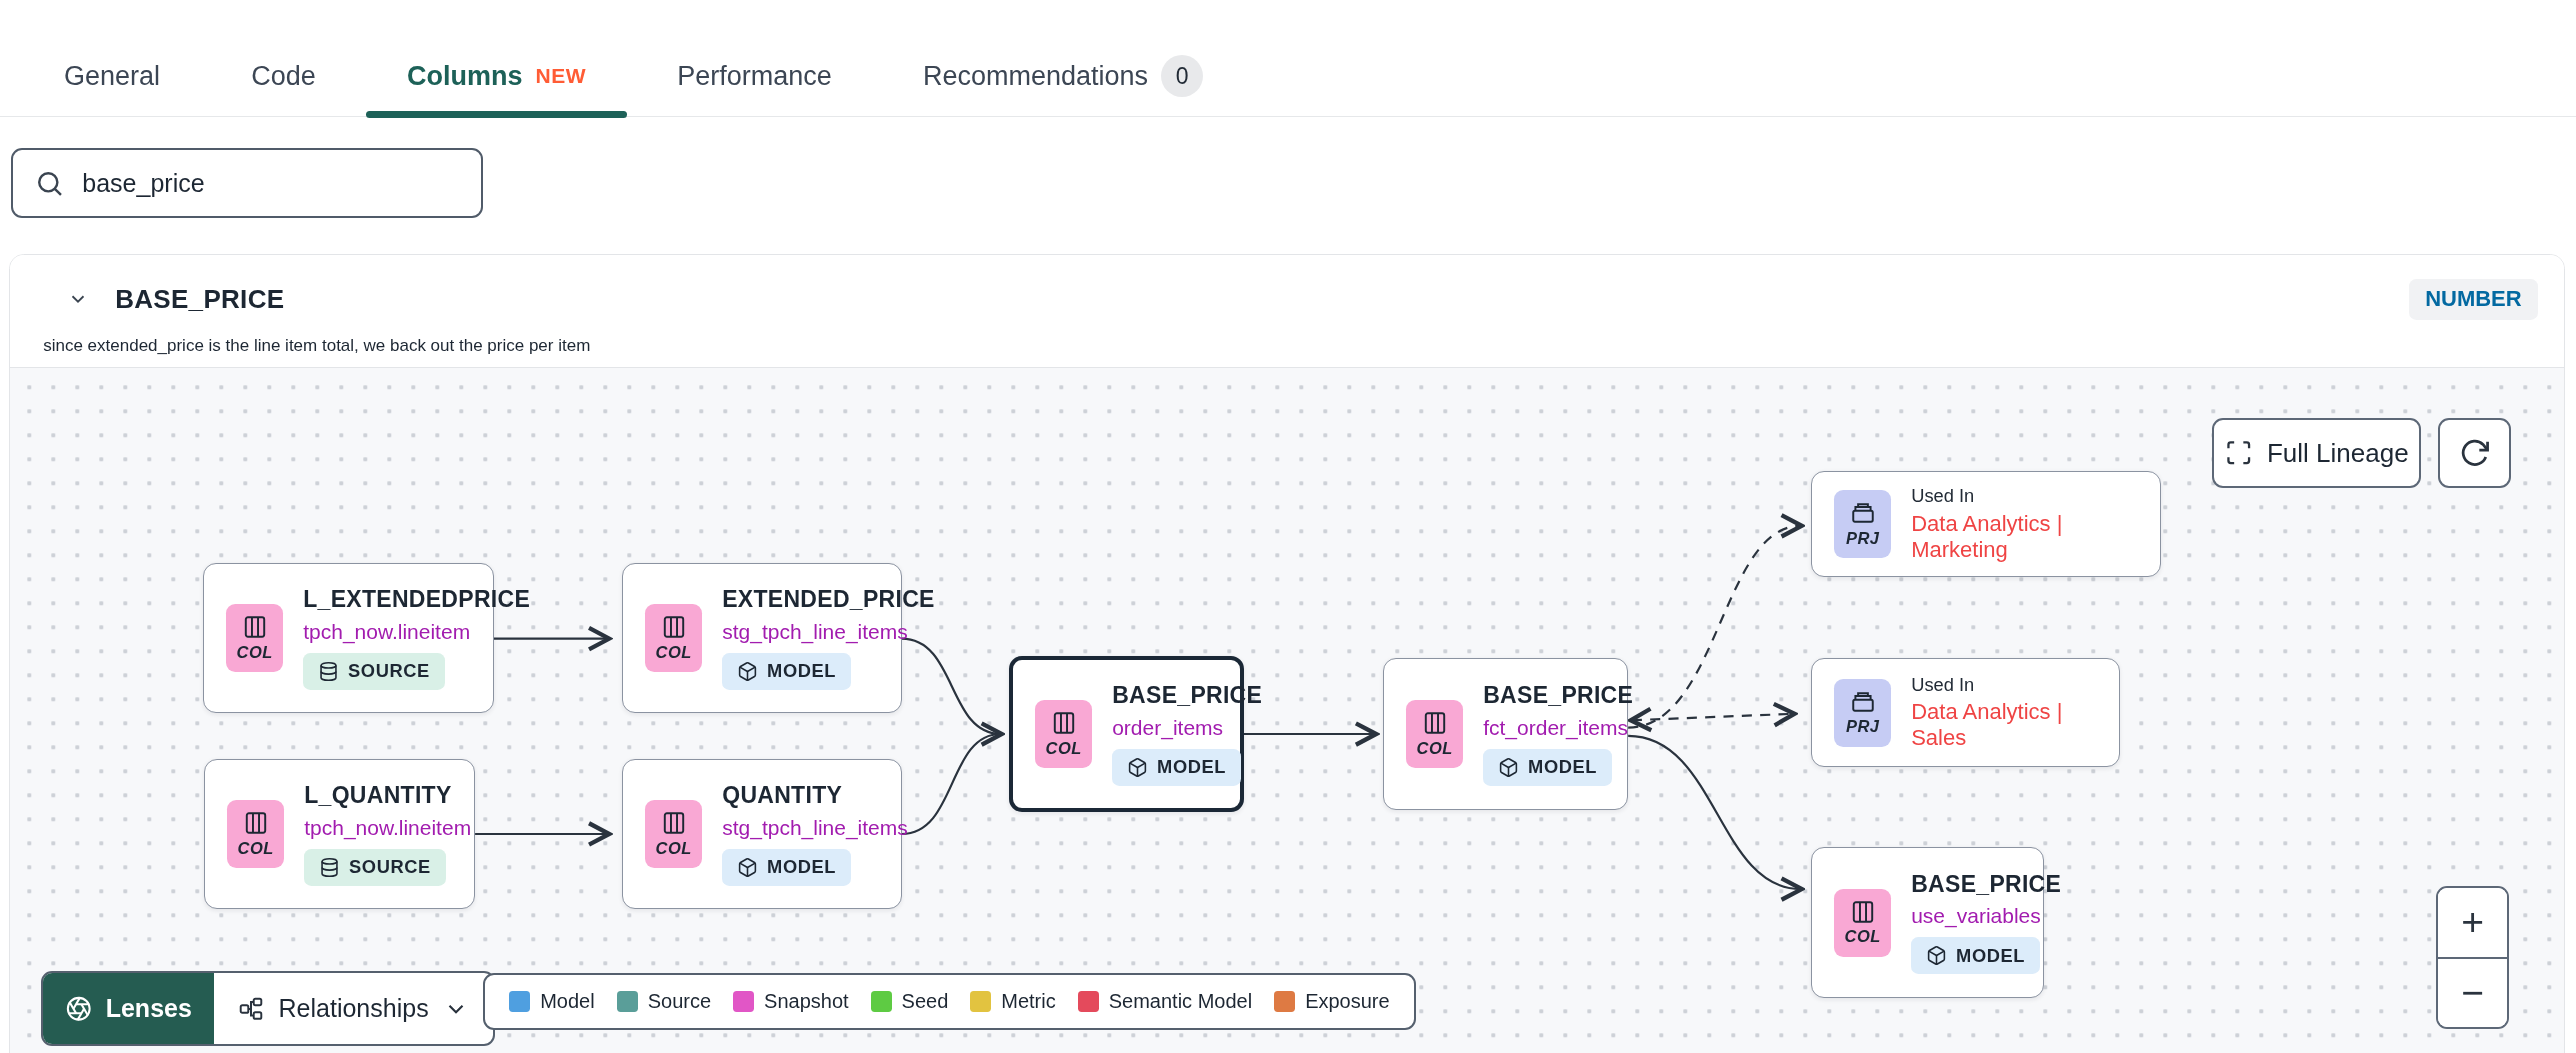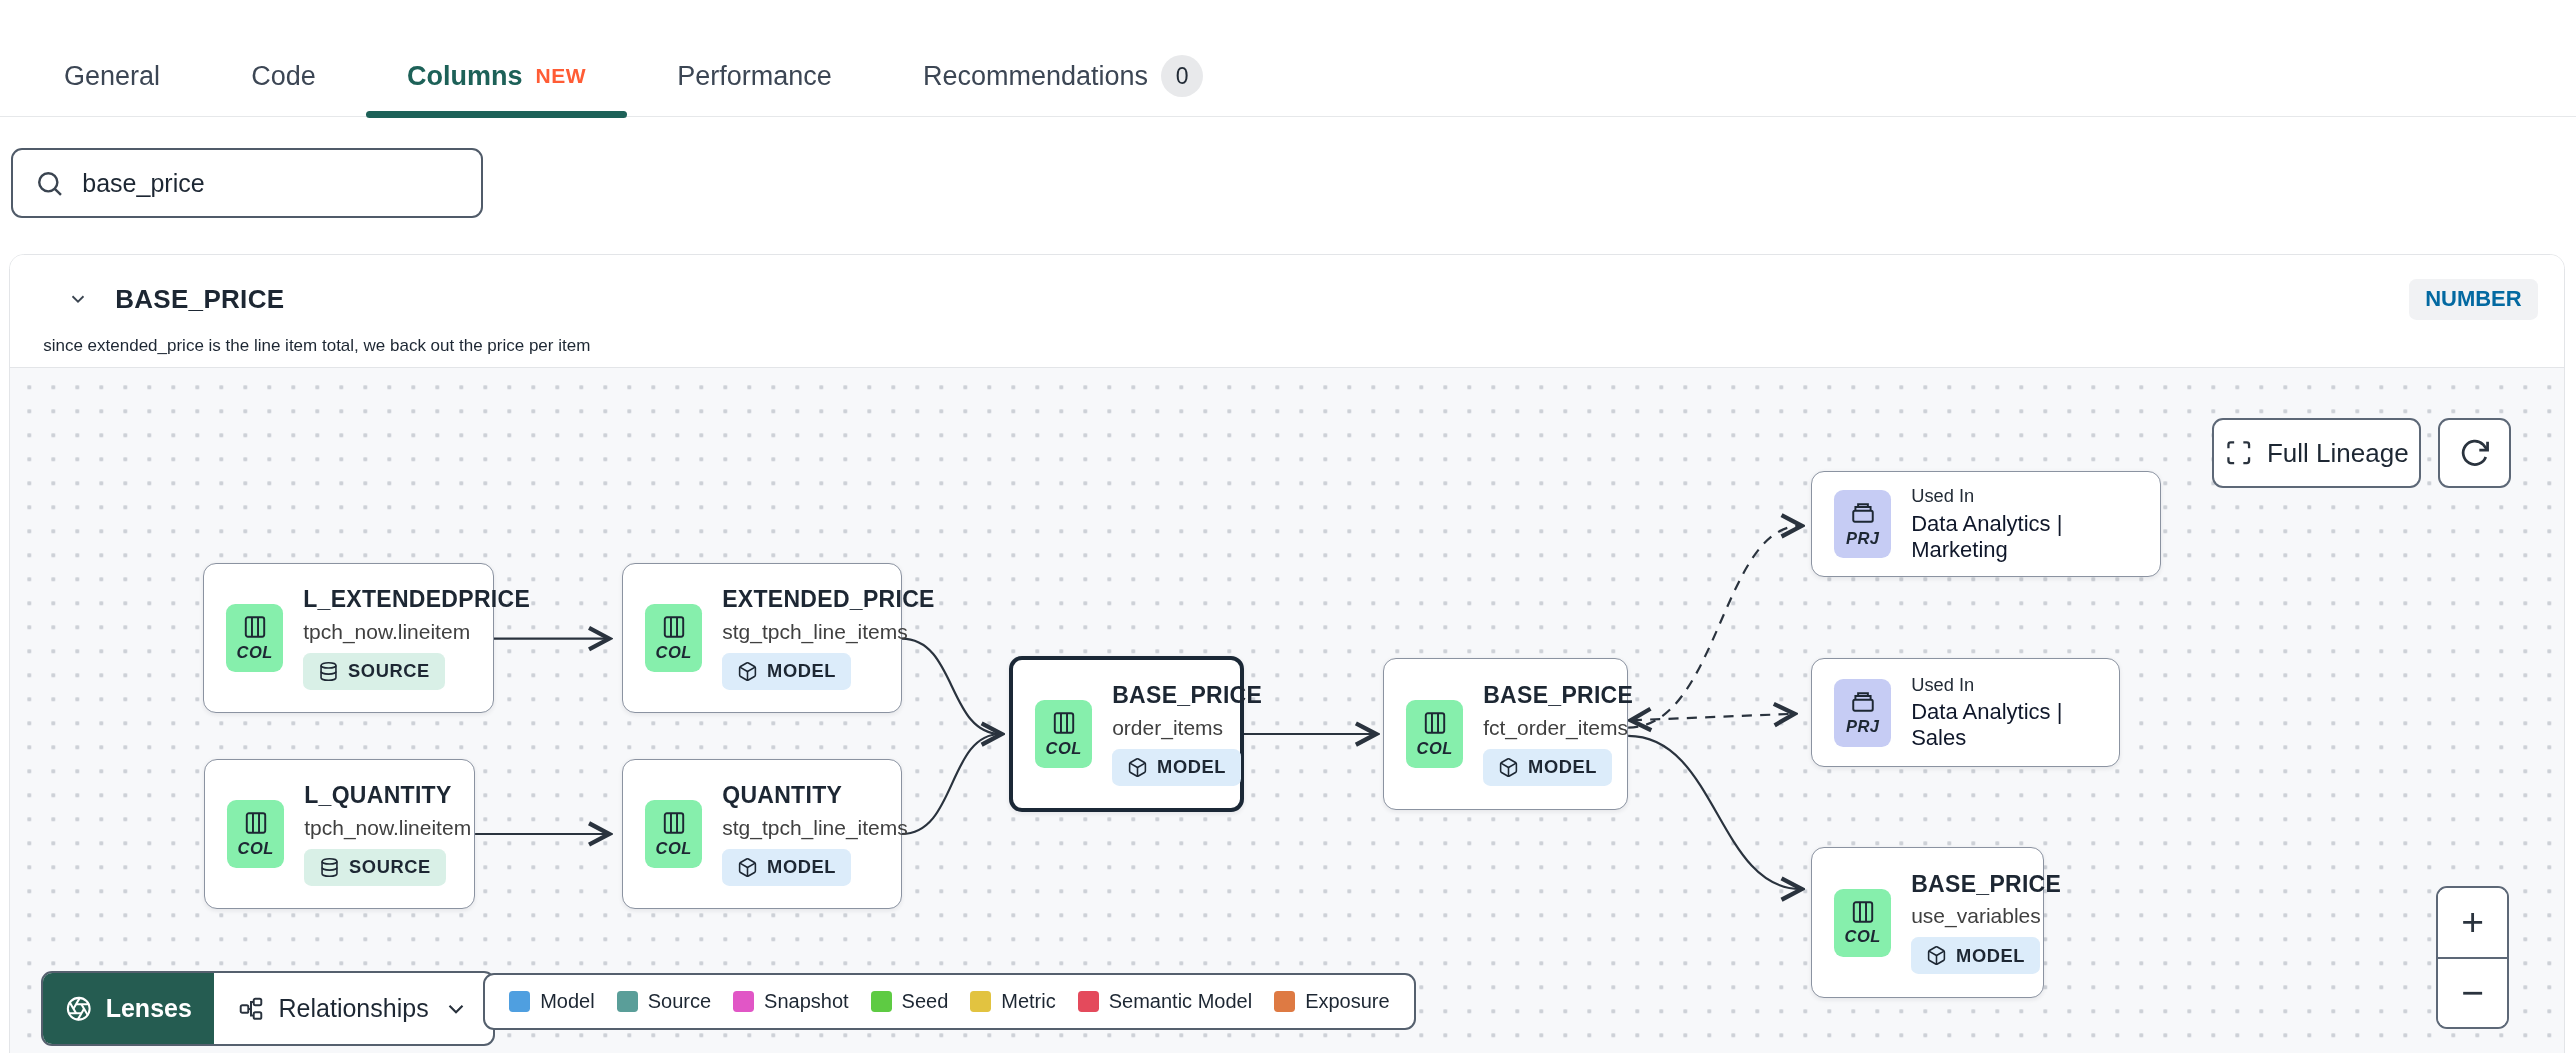--- a/index.html
+++ b/index.html
@@ -43,37 +43,37 @@
   .canvas { position:absolute; left:0; right:0; top:112px; bottom:0;
     background:#f7f8fa; border-top:1.8px solid #e3e5e8;
     background-image: radial-gradient(#cdd1d7 2px, transparent 2.4px);
     background-size:24px 24px; background-position:7.3px 7.3px; }
   .edges { position:absolute; left:0; top:0; }
 
   .node { position:absolute; background:#fff; border:1.8px solid #8b93a1;
     border-radius:13px; display:flex; align-items:center; gap:20px; padding:0 22px;
     box-shadow:0 1.8px 4.6px rgba(20,30,40,.08); cursor:pointer; }
   .node.selected { border:4.6px solid #1b2836; }
-  .tile { width:57px; height:68px; border-radius:9.2px; background:#86efac;
+  .tile { width:57px; height:68px; border-radius:9.2px; background:#f9a8d4;
     display:flex; flex-direction:column; align-items:center; justify-content:center;
     gap:2.8px; flex:0 0 auto; }
   .tile.prj { background:#c6ccf4; }
   .tile svg { width:26px; height:26px; stroke:#1d2733; fill:none; stroke-width:1.8; }
   .tile-label { font-size:16.5px; font-weight:bold; letter-spacing:0.5px; color:#1d2733;font-style:italic; }
   .node-body { display:flex; flex-direction:column; align-items:flex-start; gap:6.4px; }
   .node-title { font-size:23px; font-weight:bold; letter-spacing:0.3px; color:#1d2733; }
-  .node-sub { font-size:21px; color:#404040; }
+  .node-sub { font-size:21px; color:#a21caf; }
   .rbadge { display:inline-flex; align-items:center; gap:9.2px; padding:7.3px 14.7px;
     border-radius:7.3px; font-size:18.3px; font-weight:bold; letter-spacing:0.6px;
     color:#1d2733; margin-top:2.8px; }
   .rbadge svg { width:21px; height:21px; stroke:#1d2733; fill:none; stroke-width:1.8; }
   .rbadge.source { background:#d9f0e7; }
   .rbadge.model { background:#dcecfa; }
   .u-label { font-size:18.3px; color:#222b36; }
-  .u-name { font-size:22px; color:#0f172a; }
+  .u-name { font-size:22px; color:#ef4444; }
 
   
   .btn { position:absolute; background:#fff; border:2.8px solid #5d6877;
     border-radius:11px; display:flex; align-items:center; justify-content:center;
     gap:14.7px; font-size:26px; color:#1d2733; cursor:pointer; }
   .btn svg { stroke:#2a333e; fill:none; stroke-width:2; }
   .full-lineage { left:2202px; top:50px; width:209px; height:70px; }
   .refresh { left:2428px; top:50px; width:73px; height:70px; }
   .zoomctrl { position:absolute; left:2426px; top:518px; width:73px; height:143px;
     background:#fff; border:2.8px solid #5d6877; border-radius:11px;

